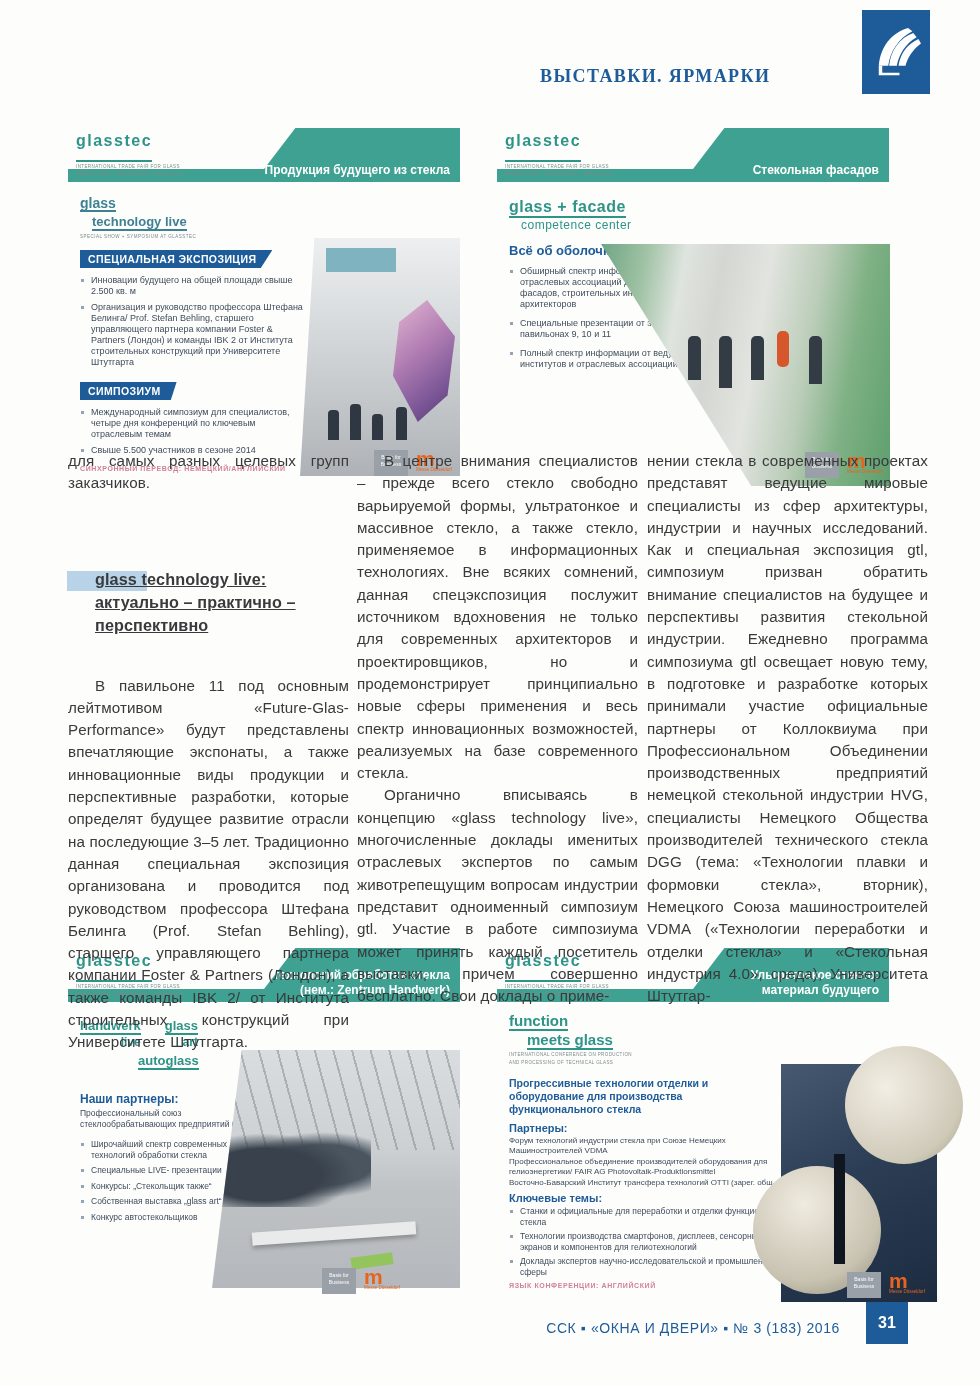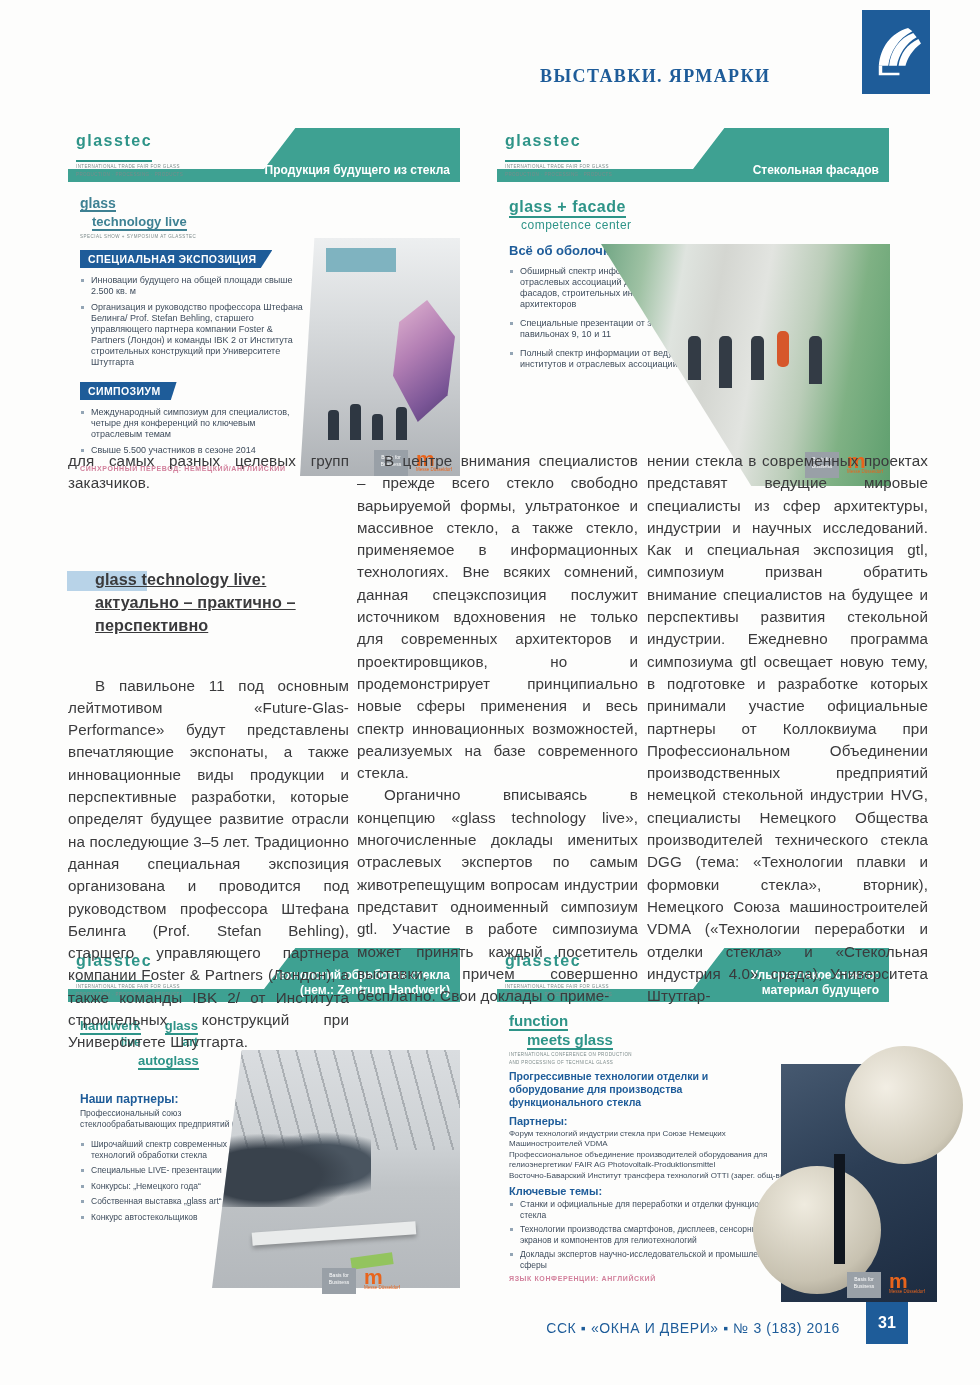--- a/index.html
+++ b/index.html
@@ -63,21 +63,21 @@
   .p3 .pbullets{max-width:178px;}
   .p3 .pbullets li{font-size:8.5px;line-height:10.5px;}
 
   .p2 .pbullets{max-width:218px;}
   .p2 .pbullets li{margin-bottom:8px;}
 
   .fmg-logo{margin:2px 0 3px;color:var(--teal);}
   .fmg1{font-weight:bold;font-size:15px;border-bottom:2px solid var(--teal);display:inline-block;line-height:16px;}
   .fmg2{font-weight:bold;font-size:15px;margin-left:18px;border-bottom:2px solid var(--teal);display:inline-block;line-height:16px;}
   .fmg-sub{font-size:4.5px;letter-spacing:.4px;color:#7c8a8a;line-height:5.5px;margin-top:2px;}
-  .fmg-h{font-size:10.5px;font-weight:bold;color:var(--blue);line-height:13px;white-space:pre-line;margin:5px 0 6px;}
+  .fmg-h{font-size:10.5px;font-weight:bold;color:var(--blue);line-height:13px;white-space:pre-line;margin:12px 0 6px;}
   .fmg-lab{font-size:11px;font-weight:bold;color:var(--blue);margin:4px 0 2px;}
   .fmg-partners{list-style:none;margin:0;padding:0;max-width:292px;}
   .fmg-partners li{font-size:8px;line-height:10px;color:var(--ptext);margin-bottom:1px;}
   .p4 .pbullets{max-width:286px;}
   .p4 .pbullets li{font-size:8.5px;line-height:10.5px;margin-bottom:4px;}
   .p4 .pnote{margin-top:5px;}
 
   
   .photo{position:absolute;}
   .ph1{right:0;top:56px;width:160px;height:238px;clip-path:polygon(9% 0,100% 0,100% 100%,0 100%);
@@ -268,21 +268,21 @@
       <div class="logo-sm arena">
         <span class="lsa">autoglass</span>
         <span class="lsb">arena</span>
       </div>
       <div class="hw-h">Наши партнеры:</div>
       <div class="hw-intro">Профессиональный союз
 стеклообрабатывающих предприятий (BIV)</div>
       <ul class="pbullets">
           <li>Широчайший спектр современных технологий обработки стекла</li>
           <li>Специальные LIVE- презентации</li>
-          <li>Конкурсы: „Немецкого года“</li>
+          <li>Конкурсы: „Стекольщик также“</li>
           <li>Собственная выставка „glass art“</li>
           <li>Конкурс автостекольщиков</li>
         </ul>
 
       <div class="photo ph3">
         <div class="ph3-roof"></div>
         <div class="ph3-figs"></div>
         <div class="ph3-table"></div>
         <div class="ph3-green"></div>
       </div>

